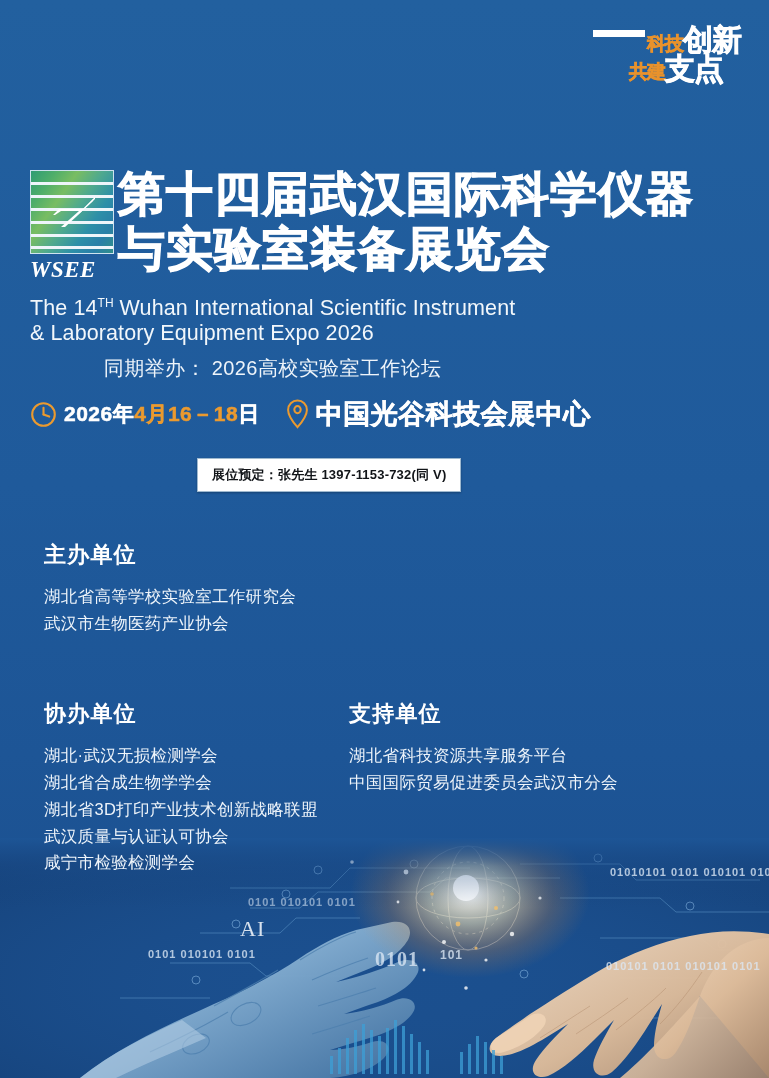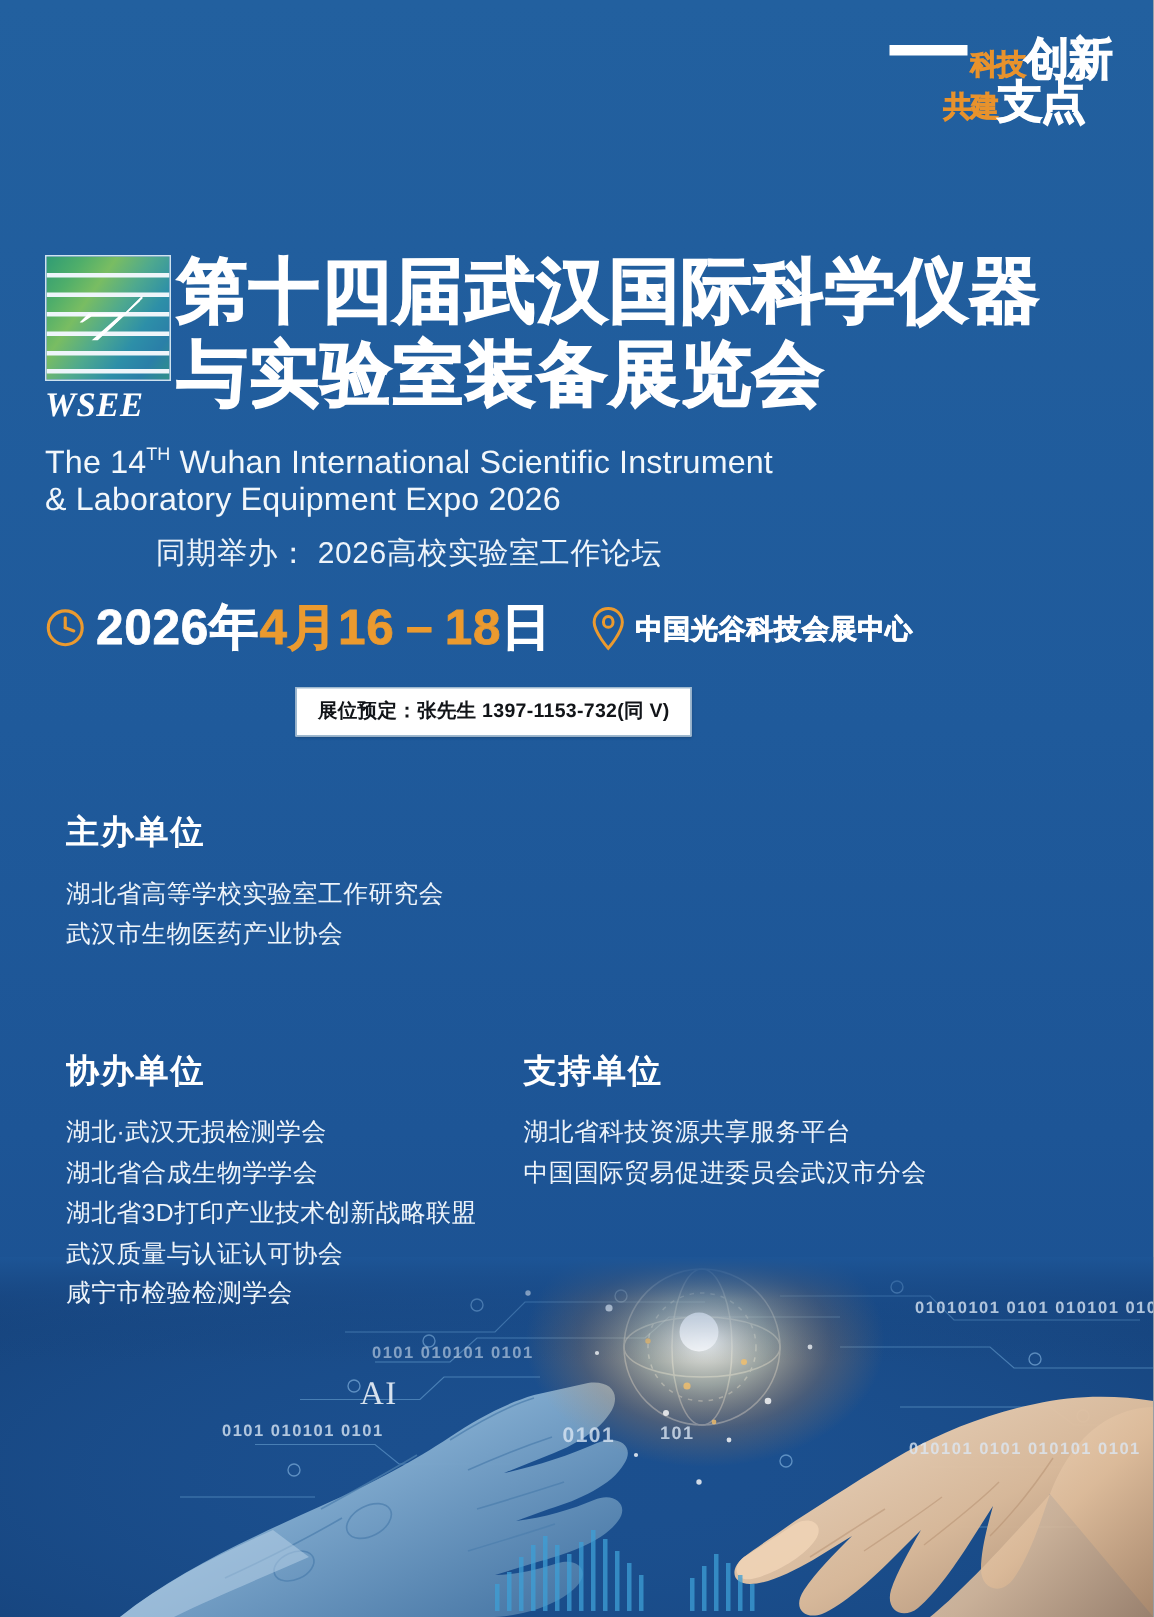--- a/index.html
+++ b/index.html
@@ -158,32 +158,32 @@
     left: 30px;
     top: 396px;
     z-index: 5;
     display: flex;
     align-items: center;
     white-space: nowrap;
   }
   .meta-item { display: flex; align-items: center; }
   .meta-icon { display: inline-block; margin-right: 7px; line-height: 0; }
   .meta-text {
-    font-size: 33px;
+    font-size: 21px;
     font-weight: 700;
     color: #ffffff;
     letter-spacing: 0.5px;
     -webkit-text-stroke: 0.5px #ffffff;
   }
   .meta-accent {
     color: #eb9a2f;
     -webkit-text-stroke: 0.5px #eb9a2f;
   }
   #venue-item { margin-left: 26px; }
-  #venue-text { font-size: 18px; }
+  #venue-text { font-size: 27px; }
 
   
   #contact-box {
     position: absolute;
     left: 197px;
     top: 458px;
     z-index: 5;
     background: #ffffff;
     border: 1px solid #9fb9cf;
     padding: 6px 14px 7px 14px;
@@ -490,20 +490,20 @@
         <rect x="484" y="204" width="3" height="32"></rect>
         <rect x="492" y="212" width="3" height="24"></rect>
         <rect x="500" y="218" width="3" height="18"></rect>
       </g>
 
       <rect x="0" y="0" width="769" height="70" fill="url(#fadeTop)"></rect>
     </svg>
 
     <span class="ai-label">AI</span>
     <span class="bin" style="left:148px; top:110px;">0101 010101 0101</span>
-    <span class="bin" style="left:375px; top:110px; font-size:14px;">0101</span>
+    <span class="bin" style="left:375px; top:110px; font-size:20px;font-family:Liberation Serif, serif;">0101</span>
     <span class="bin" style="left:440px; top:110px; font-size:12px;">101</span>
     <span class="bin" style="left:610px; top:28px;">01010101 0101 010101  0101</span>
     <span class="bin" style="left:606px; top:122px;">010101 0101 010101   0101</span>
     <span class="bin" style="left:248px; top:58px; opacity:0.55;">0101 010101 0101</span>
   </div>
 
 </div>
 
 </body></html>

